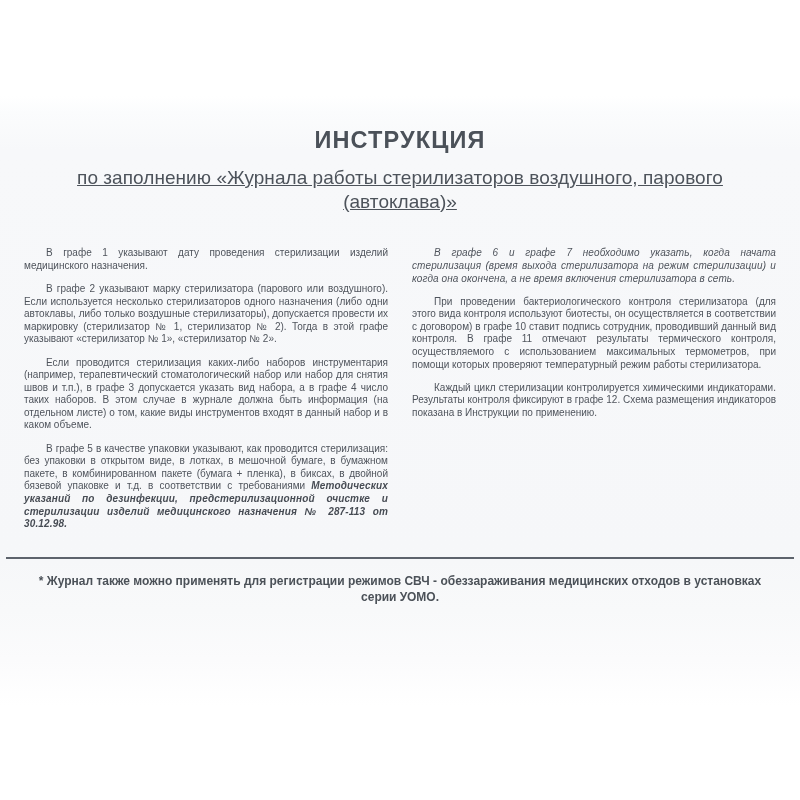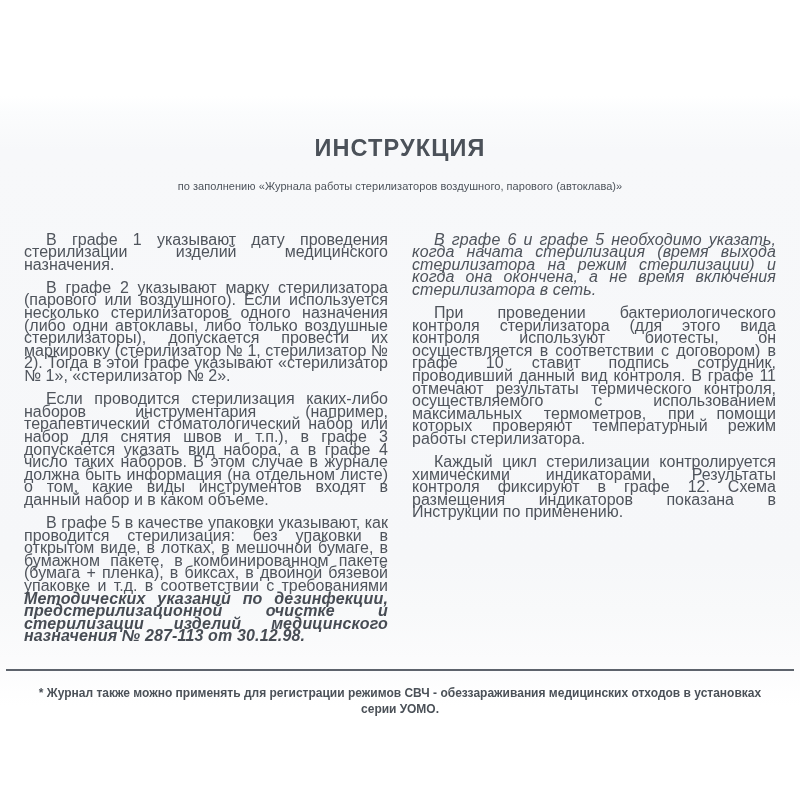--- a/index.html
+++ b/index.html
@@ -31,64 +31,65 @@
         #f6f7f9 560px,
         #f8f9fa 610px,
         #fbfbfc 660px,
         #ffffff 706px,
         #ffffff 800px);
   }
 
   #sheet {
     position: absolute;
     left: 0;
-    top: 96px;
+    top: 88px;
     width: 800px;
     height: 610px;
     box-sizing: border-box;
     padding: 0;
   }
 
   
   .head {
     text-align: center;
     padding: 40px 40px 0 40px;
   }
   .doc-title {
     font-size: 23.5px;
     font-weight: bold;
     letter-spacing: 1.1px;
     color: #4b5159;
     margin: 0 0 10px 0;
     line-height: 1.1;
   }
   .doc-subtitle {
-    font-size: 11px;
+    font-size: 19px;
     font-weight: normal;
     color: #4d535b;
-    margin: 18px;
+    margin: 12px;
     line-height: 1.25;
     letter-spacing: 0.05px;
+    text-decoration: underline;
   }
 
   
   .columns {
     display: flex;
     gap: 24px;
     padding: 22px 24px 0 24px;
     box-sizing: border-box;
   }
   .col {
     width: 364px;
     flex: 0 0 364px;
   }
 
   p.para {
     margin: 0 0 10.5px 0;
-    font-size: 16px;
+    font-size: 10px;
     line-height: 12.6px;
     text-align: justify;
     text-indent: 22px;
     color: #4f545c;
     hyphens: none;
   }
   p.para:last-child { margin-bottom: 0; }
 
   p.italic {
     font-style: italic;
@@ -133,21 +134,21 @@
     <div class="columns">
 
       <div class="col">
         <p class="para">В графе 1 указывают дату проведения стерилизации изделий медицинского назначения.</p>
         <p class="para">В графе 2 указывают марку стерилизатора (парового или воздушного). Если используется несколько стерилизаторов одного назначения (либо одни автоклавы, либо только воздушные стерилизаторы), допускается провести их маркировку (стерилизатор № 1, стерилизатор № 2). Тогда в этой графе указывают «стерилизатор № 1», «стерилизатор № 2».</p>
         <p class="para">Если проводится стерилизация каких-либо наборов инструментария (например, терапевтический стоматологический набор или набор для снятия швов и т.п.), в графе 3 допускается указать вид набора, а в графе 4 число таких наборов. В этом случае в журнале должна быть информация (на отдельном листе) о том, какие виды инструментов входят в данный набор и в каком объеме.</p>
         <p class="para"><span>В графе 5 в качестве упаковки указывают, как проводится стерилизация: без упаковки в открытом виде, в лотках, в мешочной бумаге, в бумажном пакете, в комбинированном пакете (бумага + пленка), в биксах, в двойной бязевой упаковке и т.д. в соответствии с требованиями </span><span class="b">Методических указаний по дезинфекции, предстерилизационной очистке и стерилизации изделий медицинского назначения № 287-113 от 30.12.98.</span></p>
       </div>
 
       <div class="col">
-        <p class="para italic">В графе 6 и графе 5 необходимо указать, когда начата стерилизация (время выхода стерилизатора на режим стерилизации) и когда она окончена, а не время включения стерилизатора в сеть.</p>
+        <p class="para italic">В графе 6 и графе 7 необходимо указать, когда начата стерилизация (время выхода стерилизатора на режим стерилизации) и когда она окончена, а не время включения стерилизатора в сеть.</p>
         <p class="para">При проведении бактериологического контроля стерилизатора (для этого вида контроля используют биотесты, он осуществляется в соответствии с договором) в графе 10 ставит подпись сотрудник, проводивший данный вид контроля. В графе 11 отмечают результаты термического контроля, осуществляемого с использованием максимальных термометров, при помощи которых проверяют температурный режим работы стерилизатора.</p>
         <p class="para">Каждый цикл стерилизации контролируется химическими индикаторами. Результаты контроля фиксируют в графе 12. Схема размещения индикаторов показана в Инструкции по применению.</p>
       </div>
 
     </div>
 
     <div class="divider"></div>
 
     <p class="footnote">* Журнал также можно применять для регистрации режимов СВЧ - обеззараживания медицинских отходов в установках серии УОМО.</p>
 

